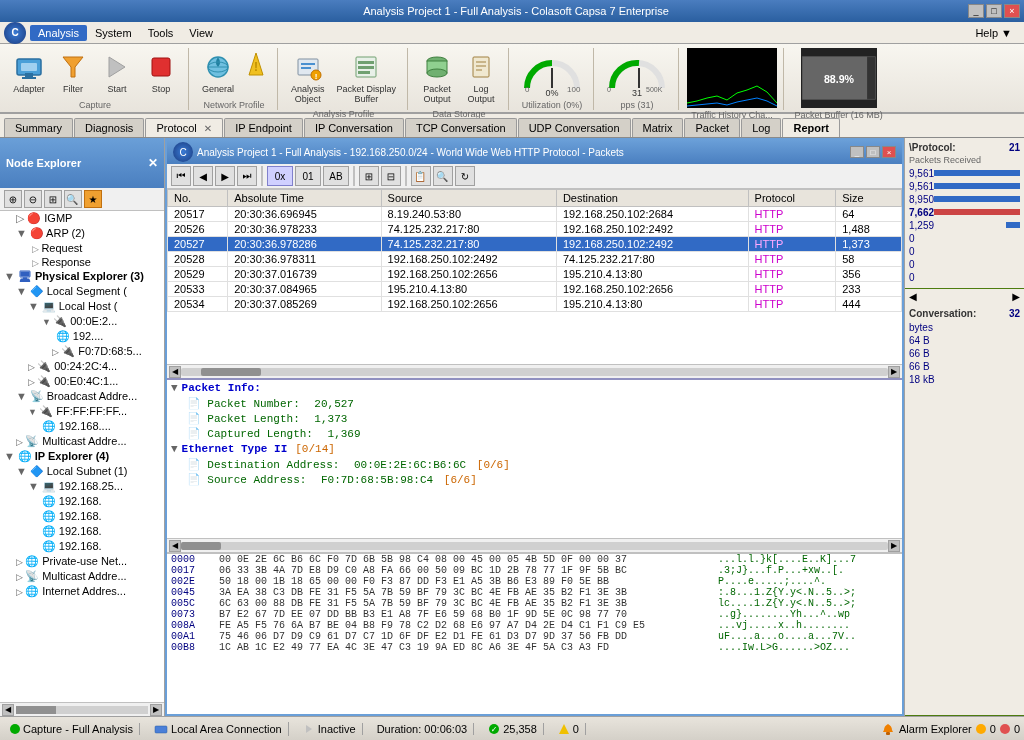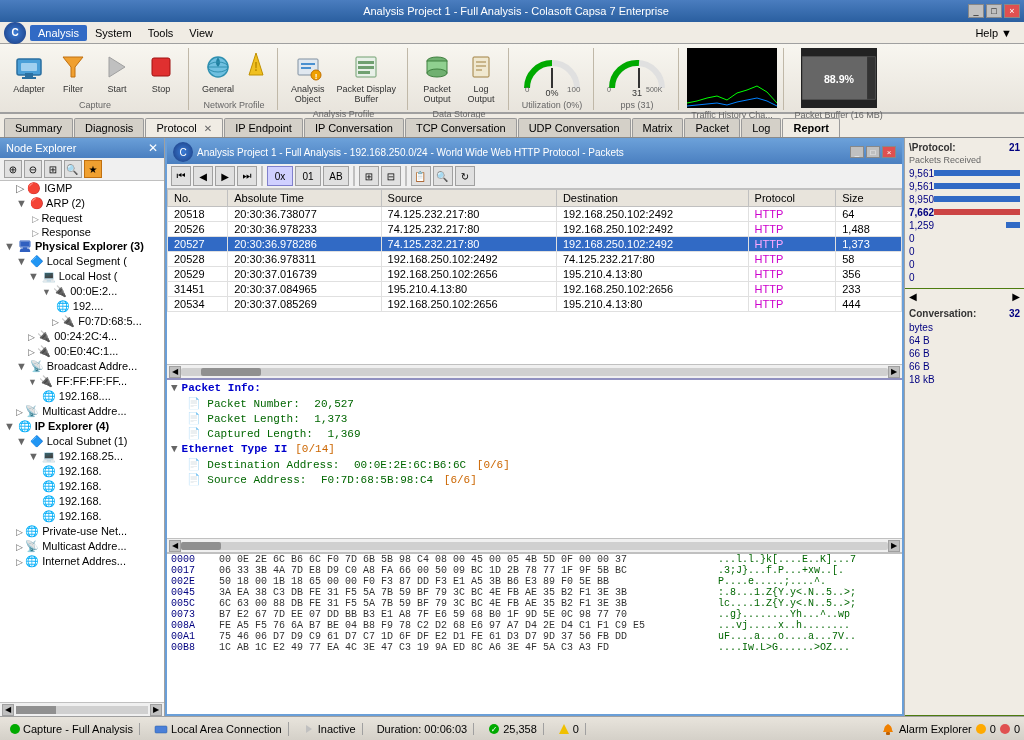--- a/index.html
+++ b/index.html
@@ -31,21 +31,21 @@
     .main-tabs { height: 24px; background: #f0ece4; display: flex; align-items: flex-end; padding-left: 4px; border-bottom: 1px solid #8a8a8a; }
     .tab { padding: 3px 10px; background: #d4d0c8; border: 1px solid #9a9a9a; border-bottom: none; margin-right: 1px; cursor: pointer; font-size: 11px; border-radius: 2px 2px 0 0; }
     .tab.active { background: #f0ece4; font-weight: bold; }
     .tab .close-x { margin-left: 4px; color: #666; font-size: 10px; }
     
     
     .main-layout { display: flex; height: calc(740px - 22px - 22px - 70px - 24px - 24px); }
     
     
     .node-explorer { width: 165px; background: white; border-right: 1px solid #a0a0a0; display: flex; flex-direction: column; overflow: hidden; }
-    .ne-header { background: linear-gradient(to bottom, #6a9fd8, #4a7fc0); color: white; padding: 3px 6px; font-size: 11px; font-weight: normal; display: flex; justify-content: space-between; align-items: center; text-align: right; }
+    .ne-header { background: linear-gradient(to bottom, #6a9fd8, #4a7fc0); color: white; padding: 18px 6px; font-size: 11px; font-weight: bold; display: flex; justify-content: space-between; align-items: center; text-align: right; }
     .ne-toolbar { background: #f0f0f0; border-bottom: 1px solid #c0c0c0; padding: 2px 4px; display: flex; gap: 2px; }
     .ne-tool-btn { width: 18px; height: 18px; background: #e0e0e0; border: 1px solid #a0a0a0; font-size: 10px; cursor: pointer; display: flex; align-items: center; justify-content: center; }
     .ne-content { flex: 1; overflow-y: auto; overflow-x: hidden; }
     .ne-tree { font-size: 11px; }
     .tree-item { padding: 1px 2px; cursor: pointer; white-space: nowrap; }
     
     
     .content-area { flex: 1; background: #f0ece4; overflow: hidden; position: relative; }
     
     
@@ -509,25 +509,25 @@
             <tr>
               <th style="width:55px;">No.</th>
               <th style="width:140px;">Absolute Time</th>
               <th style="width:160px;">Source</th>
               <th style="width:175px;">Destination</th>
               <th style="width:80px;">Protocol</th>
               <th style="width:60px;">Size</th>
             </tr>
           </thead>
           <tbody id="packet-tbody">
-              <tr>
-                <td>20518</td>
-                <td>20:30:36.738077</td>
-                <td>74.125.232.217:80</td>
-                <td>192.168.250.102:2492</td>
+          <tr>
+                <td>20517</td>
+                <td>20:30:36.696945</td>
+                <td>8.19.240.53:80</td>
+                <td>192.168.250.102:2684</td>
                 <td class="http">HTTP</td>
                 <td>64</td>
               </tr>
               <tr>
                 <td>20526</td>
                 <td>20:30:36.978233</td>
                 <td>74.125.232.217:80</td>
                 <td>192.168.250.102:2492</td>
                 <td class="http">HTTP</td>
                 <td>1,488</td>
@@ -550,21 +550,21 @@
               </tr>
               <tr>
                 <td>20529</td>
                 <td>20:30:37.016739</td>
                 <td>192.168.250.102:2656</td>
                 <td>195.210.4.13:80</td>
                 <td class="http">HTTP</td>
                 <td>356</td>
               </tr>
               <tr>
-                <td>31451</td>
+                <td>20533</td>
                 <td>20:30:37.084965</td>
                 <td>195.210.4.13:80</td>
                 <td>192.168.250.102:2656</td>
                 <td class="http">HTTP</td>
                 <td>233</td>
               </tr>
               <tr>
                 <td>20534</td>
                 <td>20:30:37.085269</td>
                 <td>192.168.250.102:2656</td>

